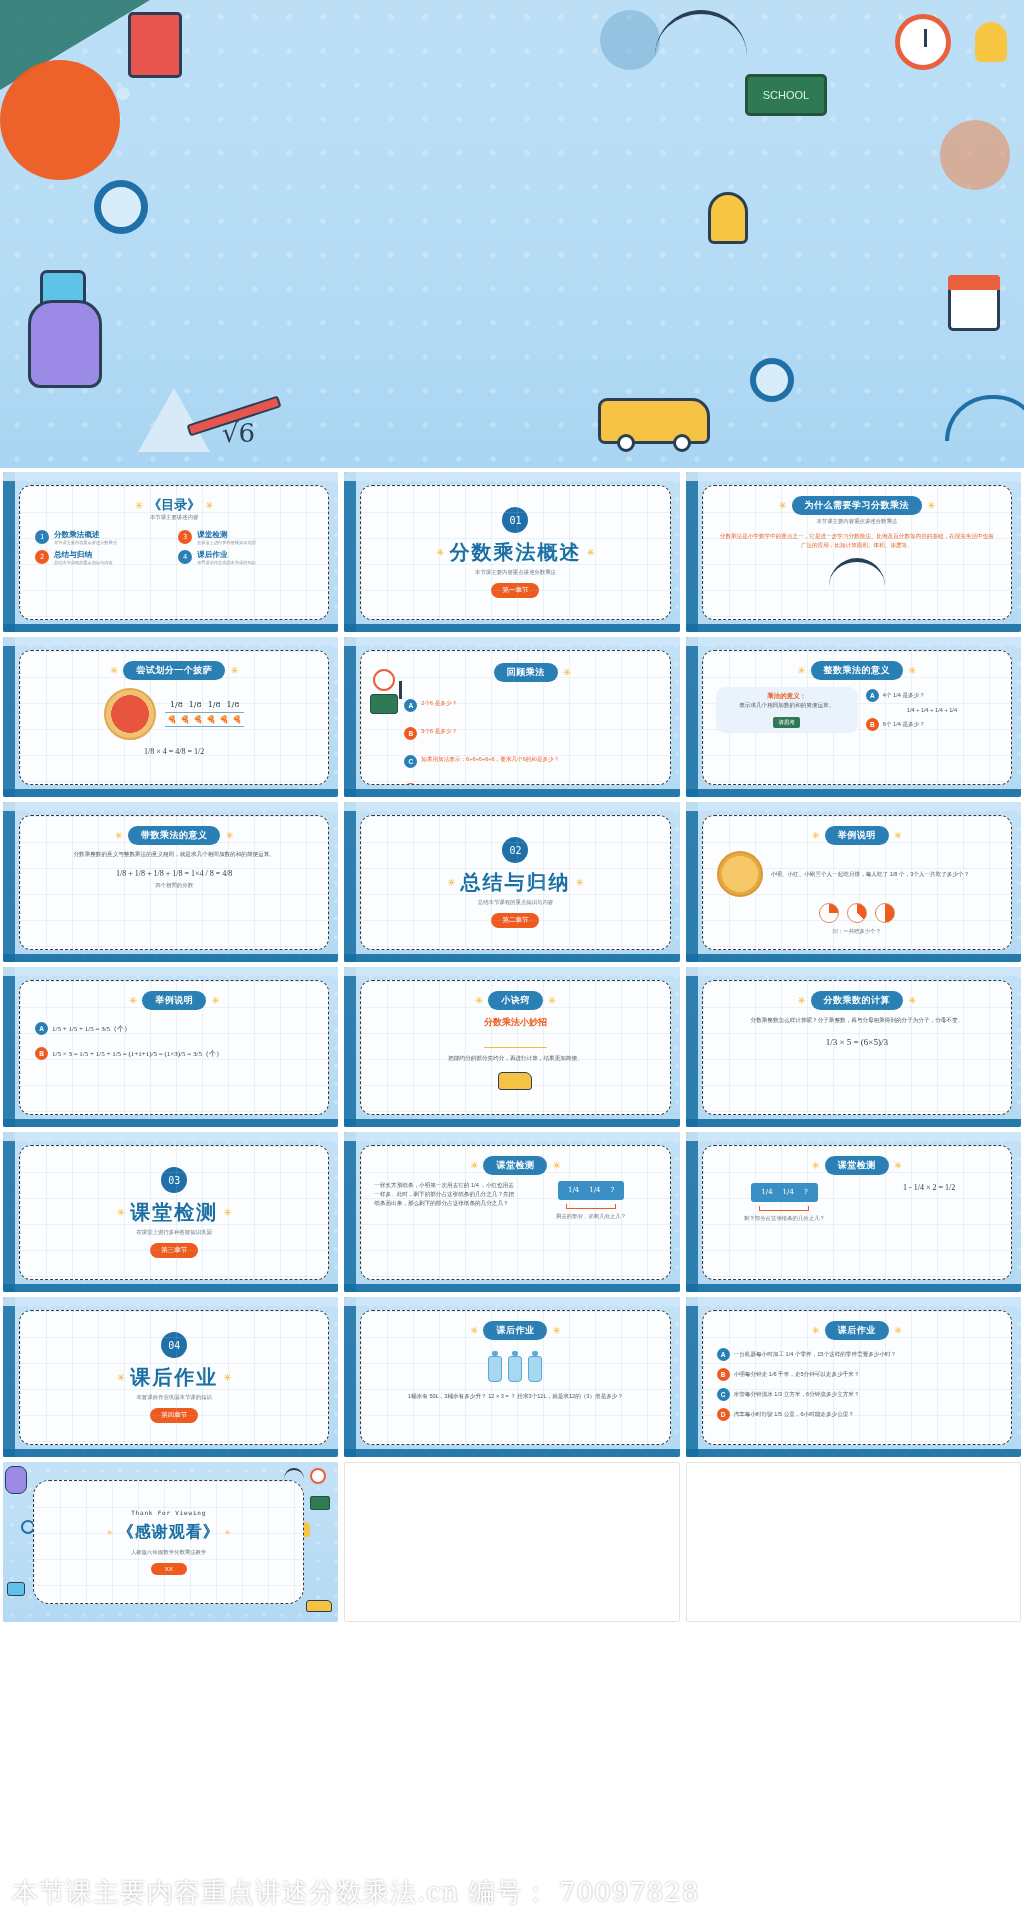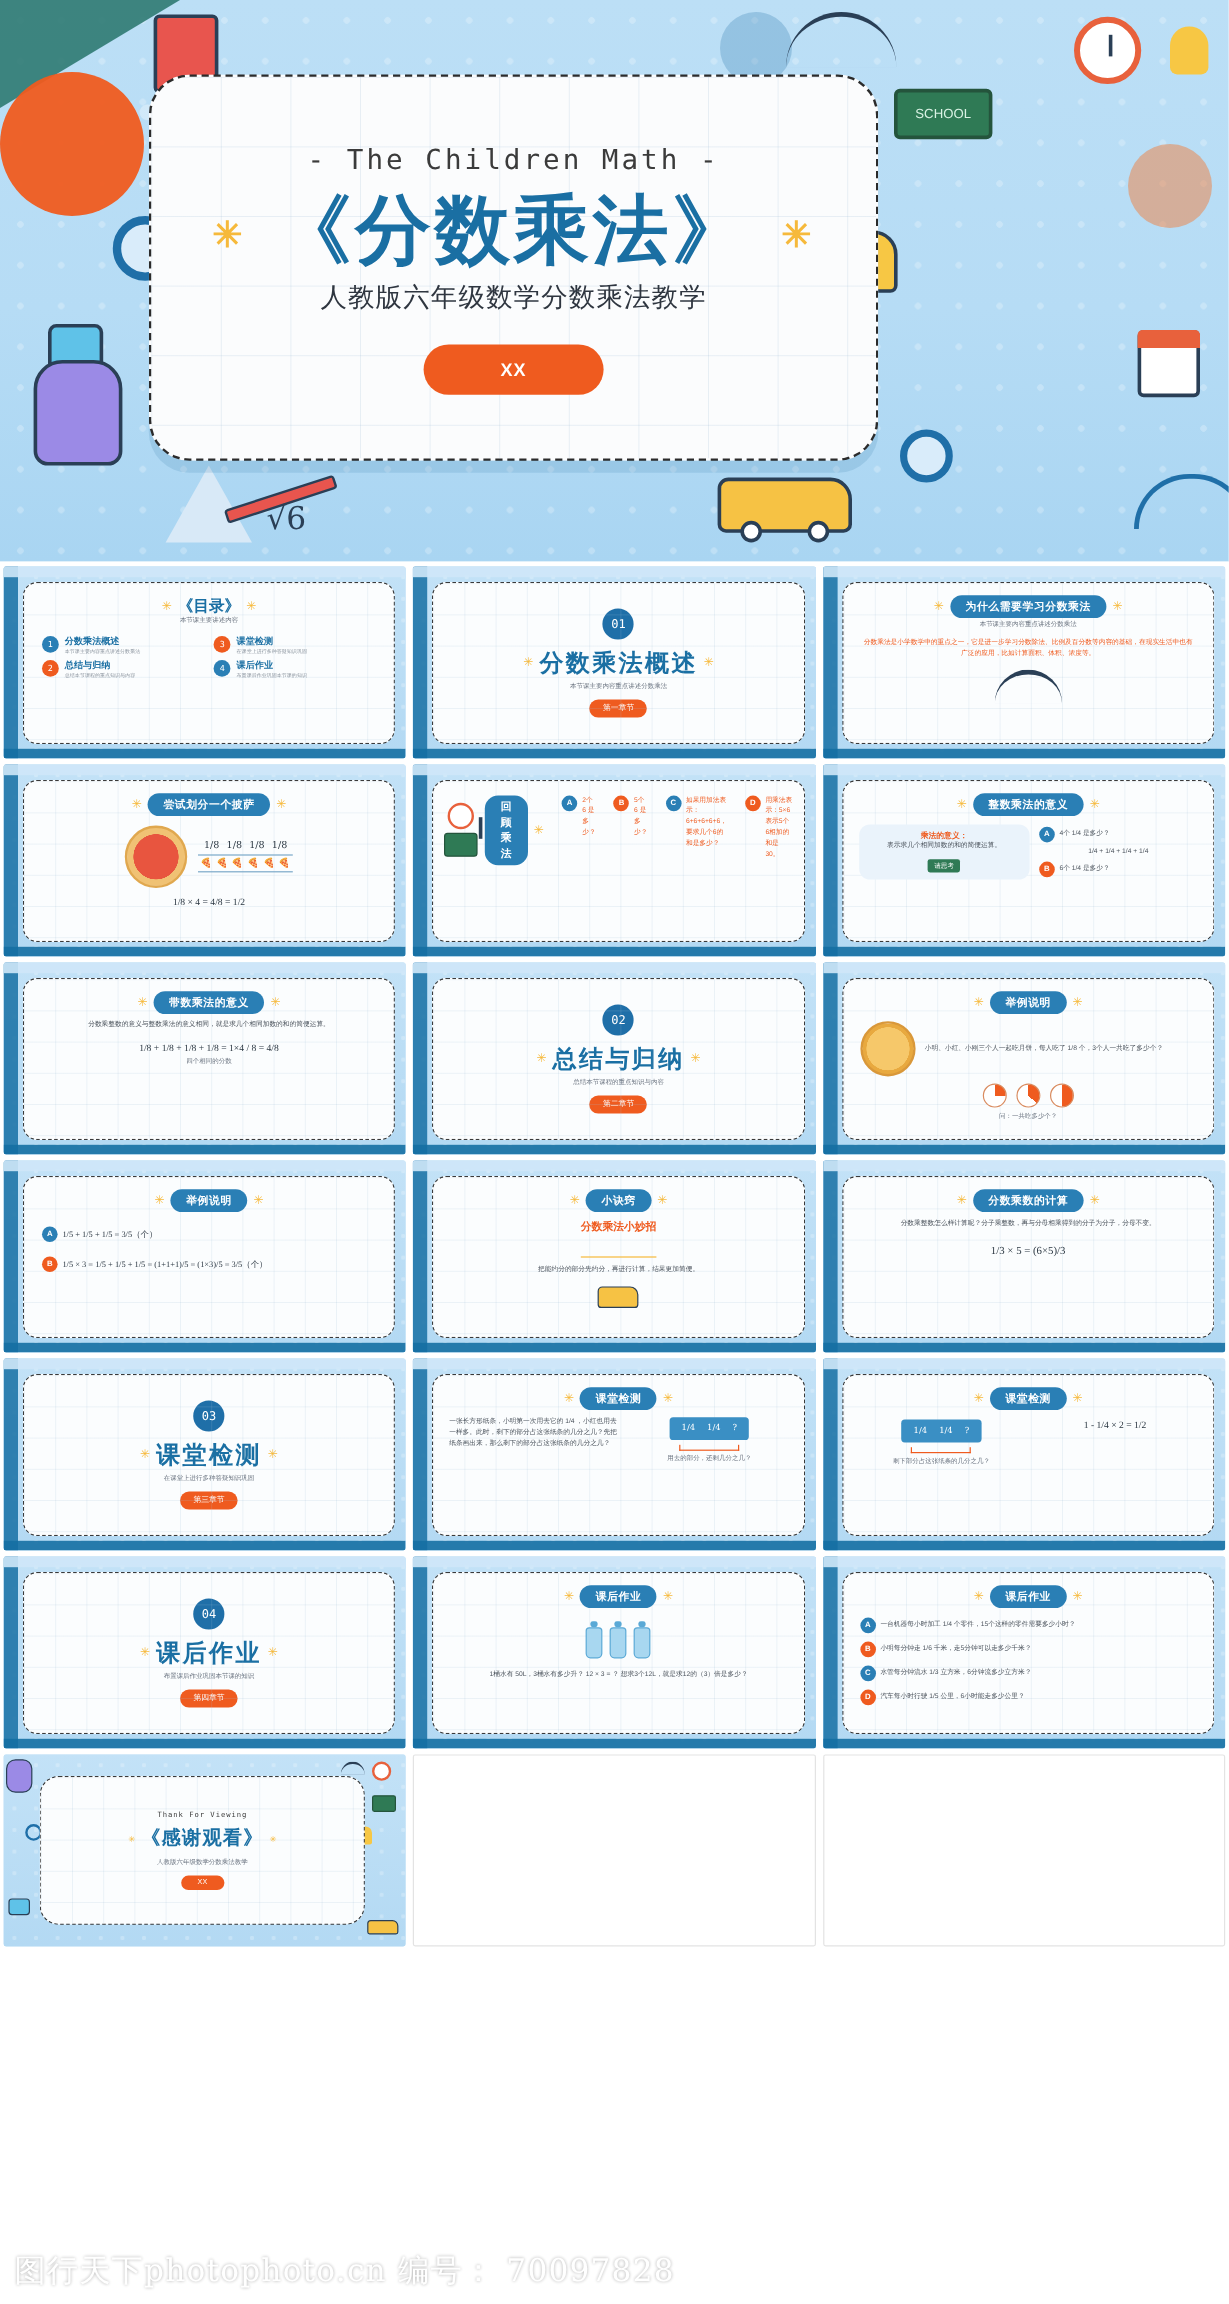--- a/index.html
+++ b/index.html
@@ -231,33 +231,20 @@
     <div class="doodle d-orange-blob"></div>
     <div class="doodle d-cal"></div>
     <div class="doodle d-bulb2"></div>
     <div class="doodle d-mag2"></div>
     <div class="doodle d-bus">
       <span class="w" style="left:16px"></span>
         <span class="w" style="right:16px"></span>
     </div>
     <div class="doodle d-ruler"></div>
 
-    <div class="hero-card">
-      <div class="grid"></div>
-      <div class="hero-inner">
-        <div class="hero-eyebrow">- The Children Math -</div>
-        <div class="hero-title">
-          <span class="star">✳</span>
-          <span>《分数乘法》</span>
-          <span class="star">✳</span>
-        </div>
-        <div class="hero-sub">人教版六年级数学分数乘法教学</div>
-        <button class="hero-btn">XX</button>
-      </div>
-    </div>
   </div>
 
   <div class="grid-wrap">
 
     <div class="thumb">
       <div class="tbg"></div>
         <div class="tdots"></div>
         <div class="bar-l"></div>
         <div class="bar-t"></div>
         <div class="bar-b"></div>
@@ -398,21 +385,21 @@
         <div class="bar-l"></div>
         <div class="bar-t"></div>
         <div class="bar-b"></div>
       <div class="tcard">
           <div class="tgrid"></div>
           <div class="tinner" style="flex-direction:row;gap:6px;align-items:flex-start;padding-top:12px">
         <div style="display:flex;flex-direction:column;align-items:center;gap:3px;flex:none;padding-top:6px">
           <div class="d-clock" style="position:relative;left:0;top:0;width:22px;height:22px;border-width:2px"></div>
           <div style="width:28px;height:20px;background:#2f7a55;border:1.5px solid #24543c;border-radius:3px"></div>
         </div>
-        <div style="flex:1;display:flex;flex-direction:row;gap:15px">
+        <div style="flex:1;display:flex;flex-direction:column;gap:15px">
           <div class="pill-row" style="justify-content:center;margin:0 0 2px">
                 <span class="pill">回顾乘法</span>
                 <span class="sp">✳</span>
               </div>
           <div style="display:flex;gap:4px;align-items:flex-start">
                 <span class="num-badge bl">A</span>
                 <span class="mini-body orange-txt" style="text-align:left">2个6 是多少？</span>
               </div>
           <div style="display:flex;gap:4px;align-items:flex-start">
                 <span class="num-badge og">B</span>
@@ -791,18 +778,18 @@
           <div class="btn" style="background:#ef5b1f;color:#fff;border-radius:8px;font-size:6px;padding:3px 14px;margin-top:4px">XX</div>
         </div>
       </div>
     </div>
 
     <div class="thumb empty"></div>
     <div class="thumb empty"></div>
   </div>
 
   <div class="watermark">
-    <span>图行天下photophoto.cn</span>
+    <span>本节课主要内容重点讲述分数乘法.cn</span>
     <span>编号：</span>
     <span class="num">70097828</span>
   </div>
 
 </div>
 
 </body></html>

